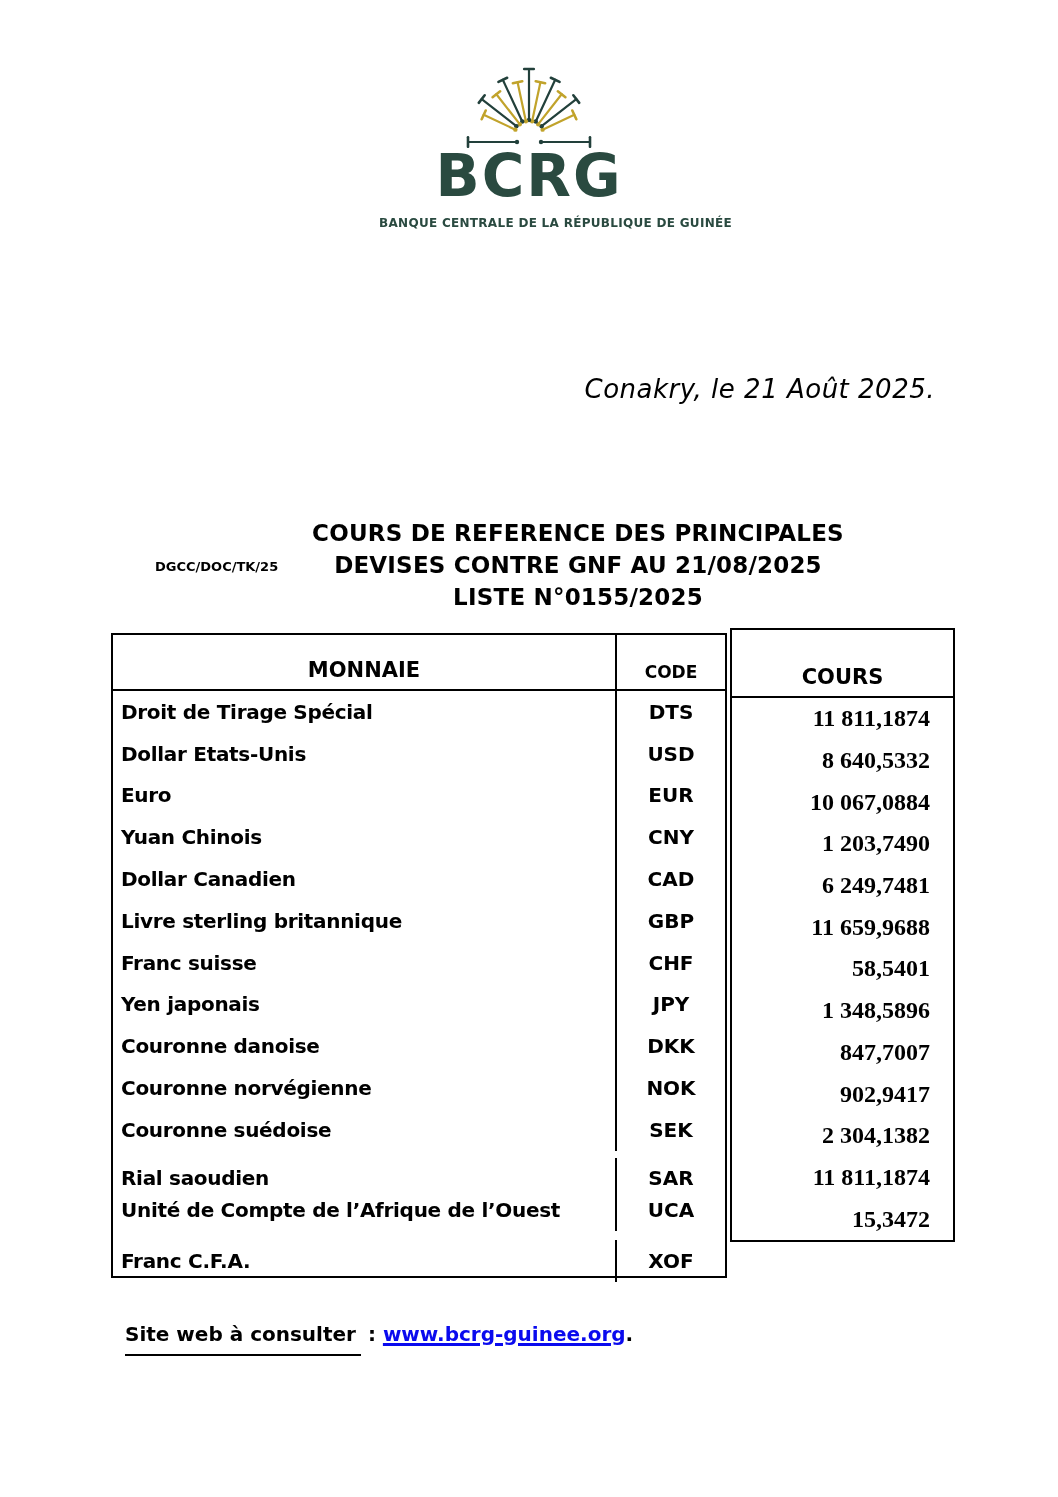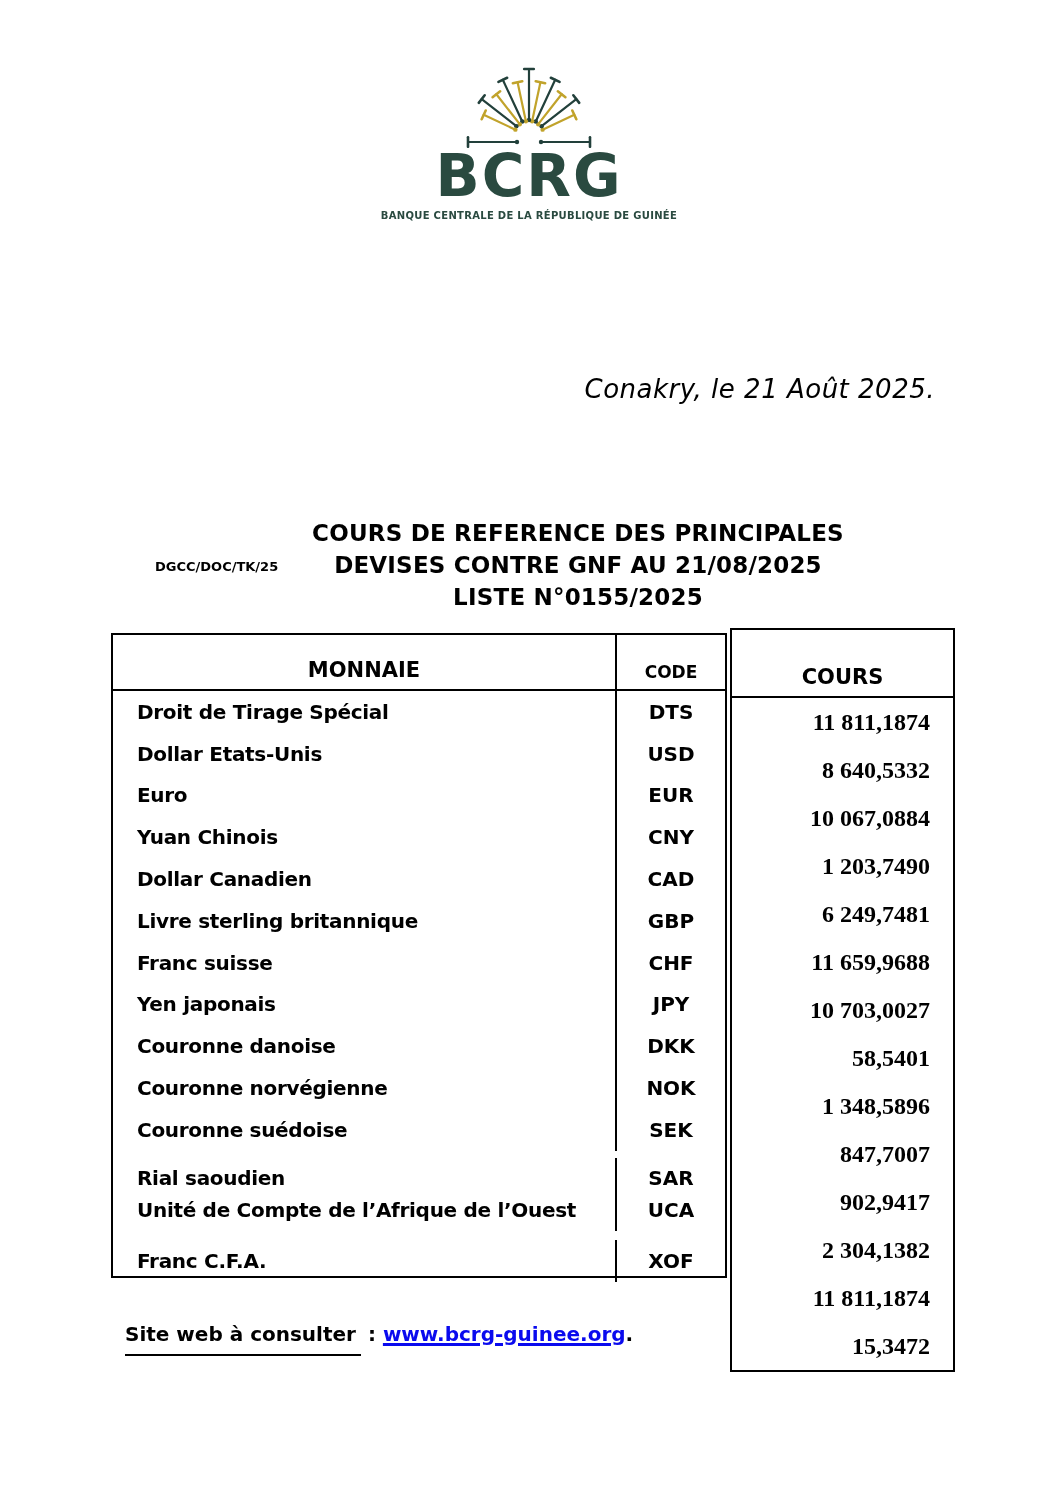--- a/index.html
+++ b/index.html
@@ -4,50 +4,50 @@
 <style>
   html,body{margin:0;padding:0;background:#ffffff;}
   body{width:1058px;height:1497px;position:relative;overflow:hidden;
        font-family:"DejaVu Sans","Liberation Sans",sans-serif;color:#000;}
 
   
   .logo{position:absolute;left:379px;top:64px;width:300px;text-align:center;}
   .logo svg{display:block;margin:0 auto;}
   .logo-acronym{font-weight:700;font-size:58px;line-height:0.92;letter-spacing:2px;
                 color:var(--brand-green);margin-top:2px;}
-  .logo-tagline{font-weight:700;font-size:10px;letter-spacing:0.3px;
-                color:var(--brand-green);margin-top:7px;white-space:nowrap;text-align:center;}
+  .logo-tagline{font-weight:700;font-size:12px;letter-spacing:0.3px;
+                color:var(--brand-green);margin-top:13px;white-space:nowrap;text-align:center;}
 
   
   .dateline{position:absolute;right:123px;top:374px;font-size:26px;font-style:italic;
             font-weight:400;letter-spacing:0.5px;}
   .reference{position:absolute;left:155px;top:559px;font-size:13px;font-weight:700;}
   .doc-title{position:absolute;left:98px;top:517px;width:960px;text-align:center;
              font-size:23px;font-weight:700;line-height:32px;letter-spacing:0.2px;}
 
   
   .tbl-left{position:absolute;left:111px;top:633px;width:616px;height:645px;
             border:2px solid #000;box-sizing:border-box;display:flex;flex-direction:column;}
   .tbl-left-header{height:54px;flex:0 0 54px;border-bottom:2px solid #000;display:flex;}
   .hm{flex:1;display:flex;align-items:flex-end;justify-content:center;
       font-size:21px;font-weight:700;padding-bottom:7px;}
   .hc{width:108px;flex:0 0 108px;border-left:2px solid #000;display:flex;
       align-items:flex-end;justify-content:center;font-size:17px;font-weight:700;padding-bottom:7px;}
   #left-rows{flex:1;display:flex;flex-direction:column;}
-  .trow{flex:1;display:flex;min-height:0;margin-left:16px;}
+  .trow{flex:1;display:flex;min-height:0;}
   .cell-m{flex:1;display:flex;align-items:center;padding-left:8px;
           font-size:20px;font-weight:700;letter-spacing:-0.3px;white-space:nowrap;}
   .cell-c{width:108px;flex:0 0 108px;border-left:2px solid #000;display:flex;
           align-items:center;justify-content:center;font-size:20px;font-weight:700;}
   
   .trow:nth-child(12) .cell-m,.trow:nth-child(12) .cell-c{transform:translateY(7px);}
   .trow:nth-child(13) .cell-m,.trow:nth-child(13) .cell-c{transform:translateY(-3px);}
   .trow:nth-child(14) .cell-m,.trow:nth-child(14) .cell-c{transform:translateY(6px);}
 
-  .tbl-cours{position:absolute;left:730px;top:628px;width:225px;height:744px;
+  .tbl-cours{position:absolute;left:730px;top:628px;width:225px;height:614px;
              border:2px solid #000;box-sizing:border-box;display:flex;flex-direction:column;}
   .cours-header{height:59px;flex:0 0 59px;border-bottom:2px solid #000;display:flex;
                 align-items:flex-end;justify-content:center;font-size:21px;font-weight:700;
                 padding-bottom:7px;}
   #cours-rows{flex:1;display:flex;flex-direction:column;}
   .vrow{flex:1;display:flex;align-items:center;justify-content:flex-end;padding-right:23px;
         font-family:"Liberation Serif","DejaVu Serif",serif;font-weight:700;font-size:24px;
         min-height:0;}
 
   
@@ -182,21 +182,20 @@
 
 <div class="tbl-cours">
   <div class="cours-header">COURS</div>
   <div id="cours-rows">
       <div class="vrow">11 811,1874</div>
       <div class="vrow">8 640,5332</div>
       <div class="vrow">10 067,0884</div>
       <div class="vrow">1 203,7490</div>
       <div class="vrow">6 249,7481</div>
       <div class="vrow">11 659,9688</div>
-      <div class="vrow">10 703,0027</div>
       <div class="vrow">58,5401</div>
       <div class="vrow">1 348,5896</div>
       <div class="vrow">847,7007</div>
       <div class="vrow">902,9417</div>
       <div class="vrow">2 304,1382</div>
       <div class="vrow">11 811,1874</div>
       <div class="vrow">15,3472</div>
     </div>
 </div>
 

